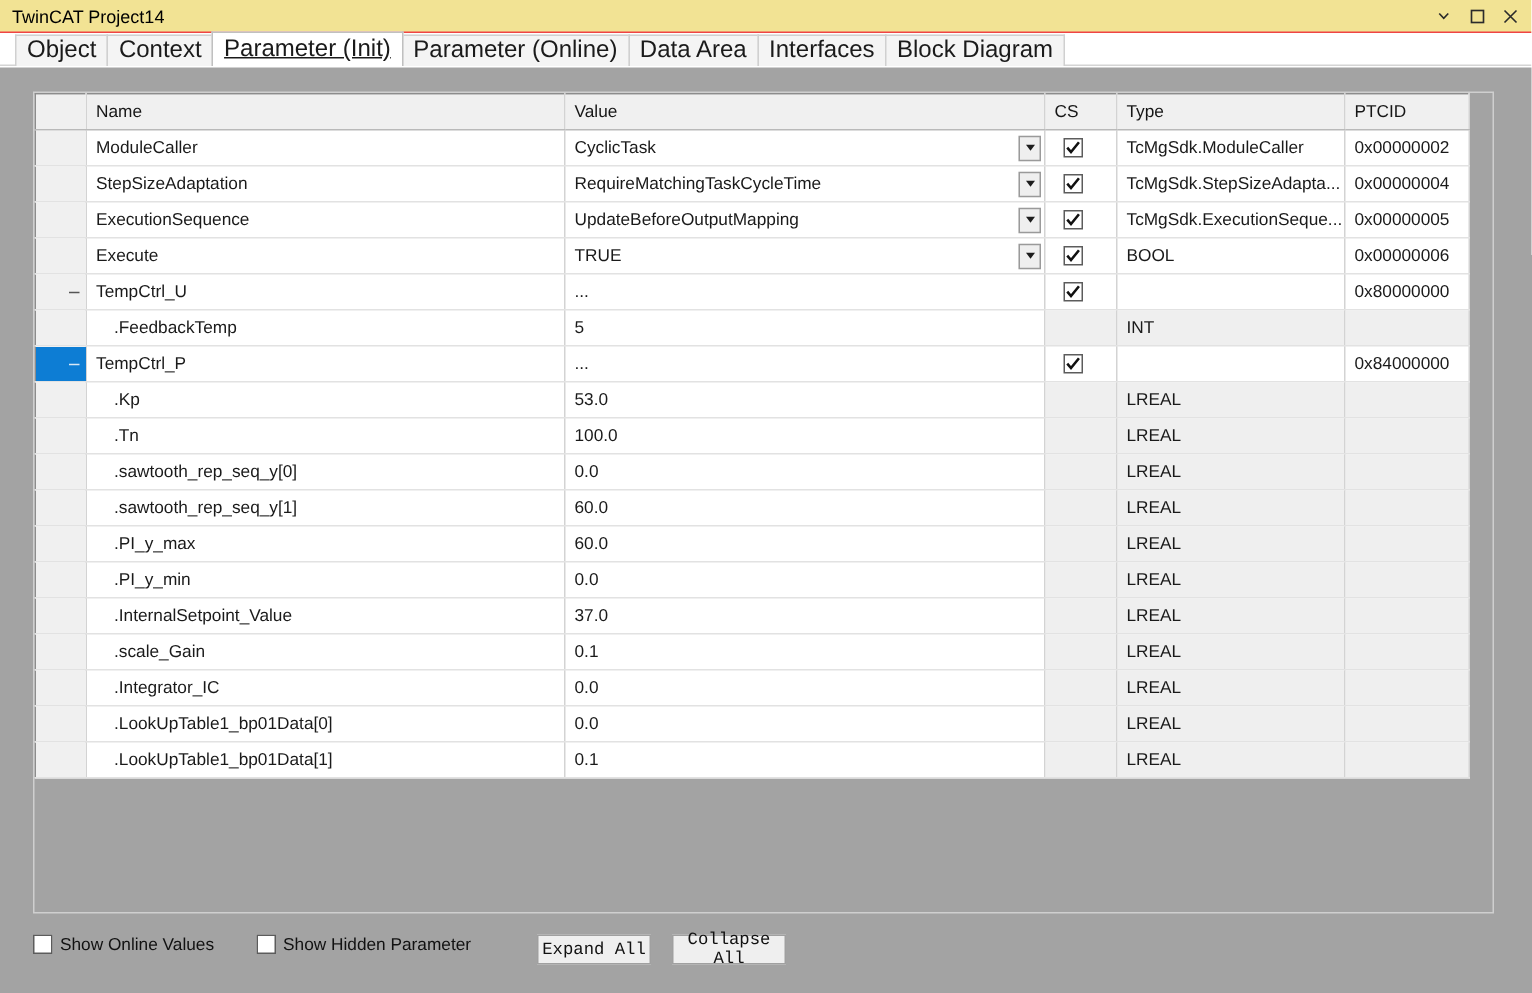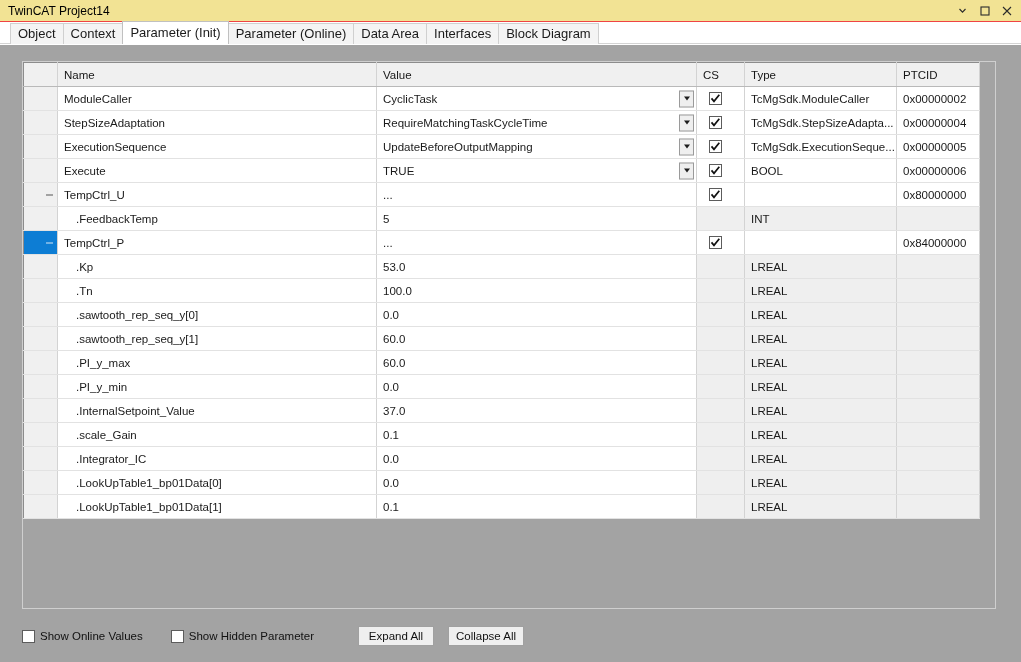--- a/index.html
+++ b/index.html
@@ -60,40 +60,41 @@
     position: relative;
   }
   .tabstrip::after {
     content: "";
     position: absolute;
     left: 0; right: 0; bottom: 0;
     height: 1px;
     background: #d4d4d4;
   }
   .tab {
-    font-size: 13px;
+    font-size: 16px;
     color: #1a1a1a;
     padding: 3px 7px 3px 7px;
     border: 1px solid #d0d0d0;
     border-bottom: none;
     background: #f4f4f4;
     margin-right: -1px;
     position: relative;
     z-index: 1;
     white-space: nowrap;
     line-height: 14px;
     text-align: center;
   }
   .tab.active {
     background: #ffffff;
     border-color: #c0c0c0;
     z-index: 3;
     padding-top: 4px;
     padding-bottom: 4px;
     margin-top: -2px;
+    text-decoration: underline;
   }
 
   
   .panel {
     position: absolute;
     left: 0;
     top: 45px;
     width: 1021px;
     height: 617px;
     background: #a3a3a3;
@@ -221,21 +222,21 @@
   .name-indent { padding-left: 12px; display: inline-block; text-align: right; }
 
   
   .bottombar {
     position: absolute;
     left: 22px;
     top: 578px;
     width: 974px;
     height: 26px;
     display: flex;
-    align-items: center;
+    align-items: flex-start;
   }
   .chk-wrap {
     display: flex;
     align-items: center;
     margin-right: 28px;
     white-space: nowrap;
   }
   .chk-box {
     width: 13px;
     height: 13px;
@@ -245,21 +246,21 @@
     margin-right: 5px;
   }
   .chk-label { font-size: 11.5px; color: #111; }
   .btn {
     width: 76px;
     height: 20px;
     background: #efefef;
     border: 1px solid #a0a0a0;
     box-sizing: border-box;
     font-size: 11.5px;
-    font-family: Liberation Sans, sans-serif;
+    font-family: Liberation Mono, monospace;
     color: #111;
     display: flex;
     align-items: center;
     justify-content: center;
     margin-right: 14px;
     padding: 0;
   }
   .spacer-16 { width: 16px; }
 </style>
 </head>

